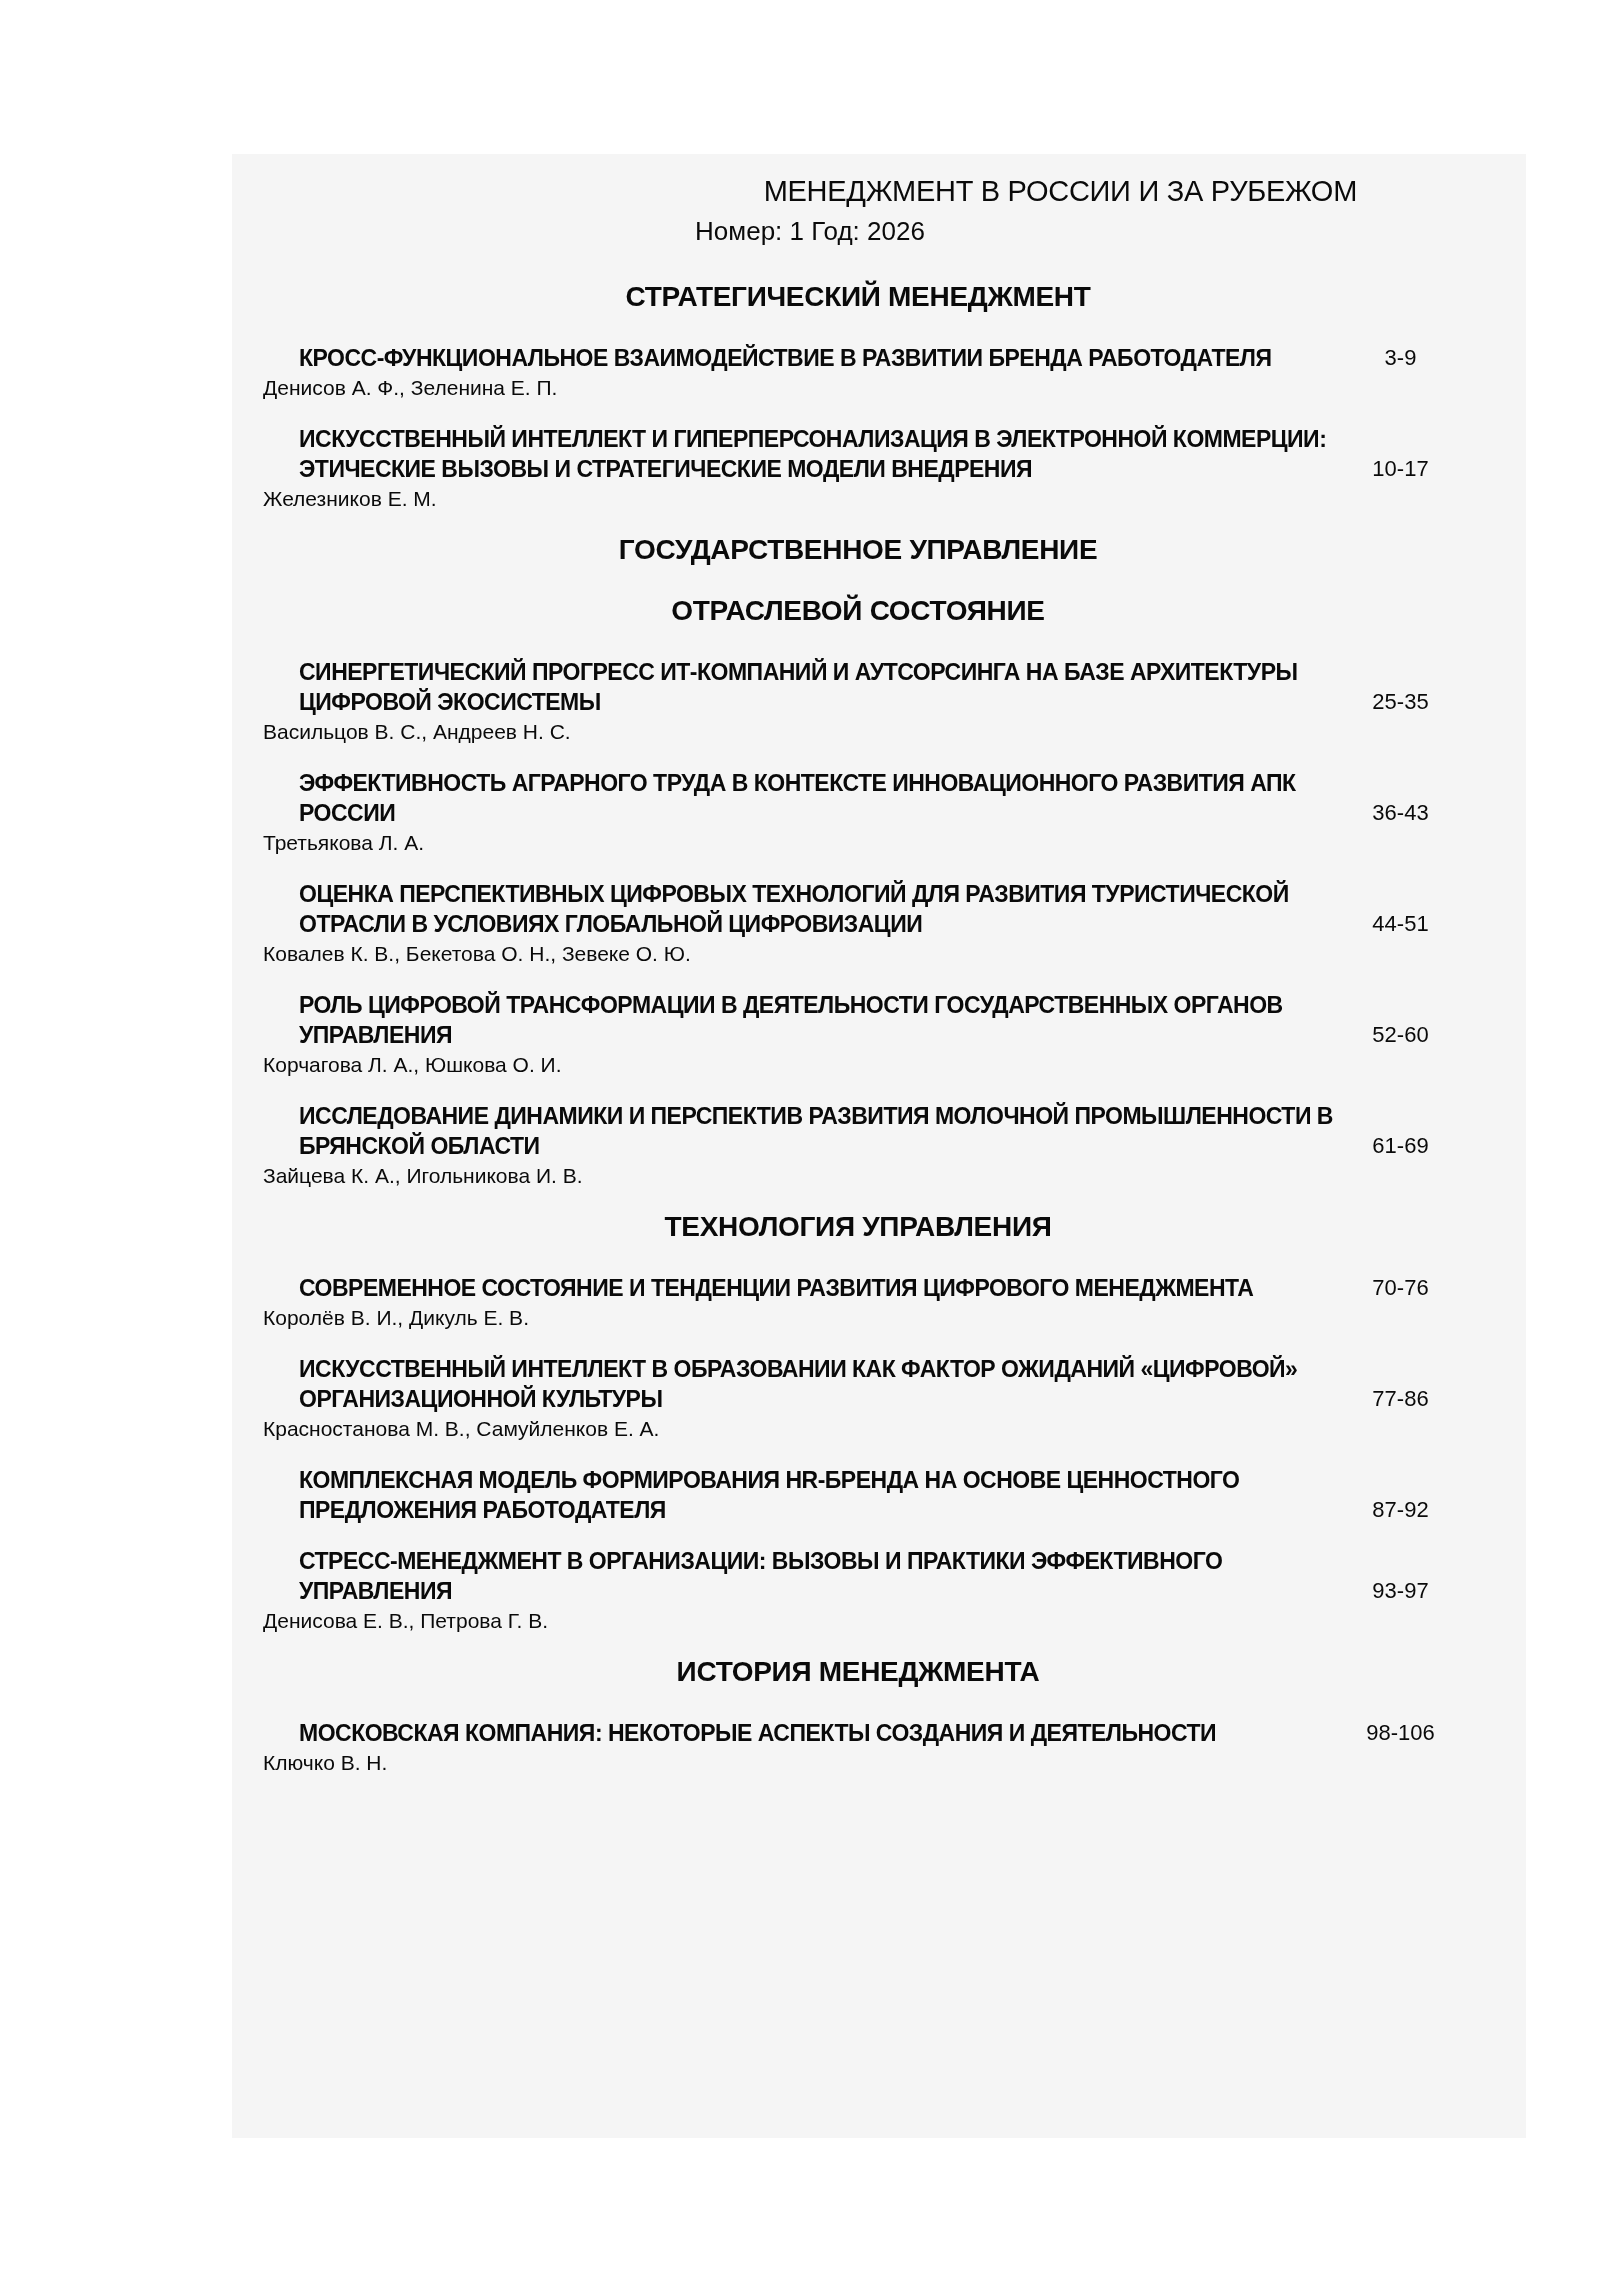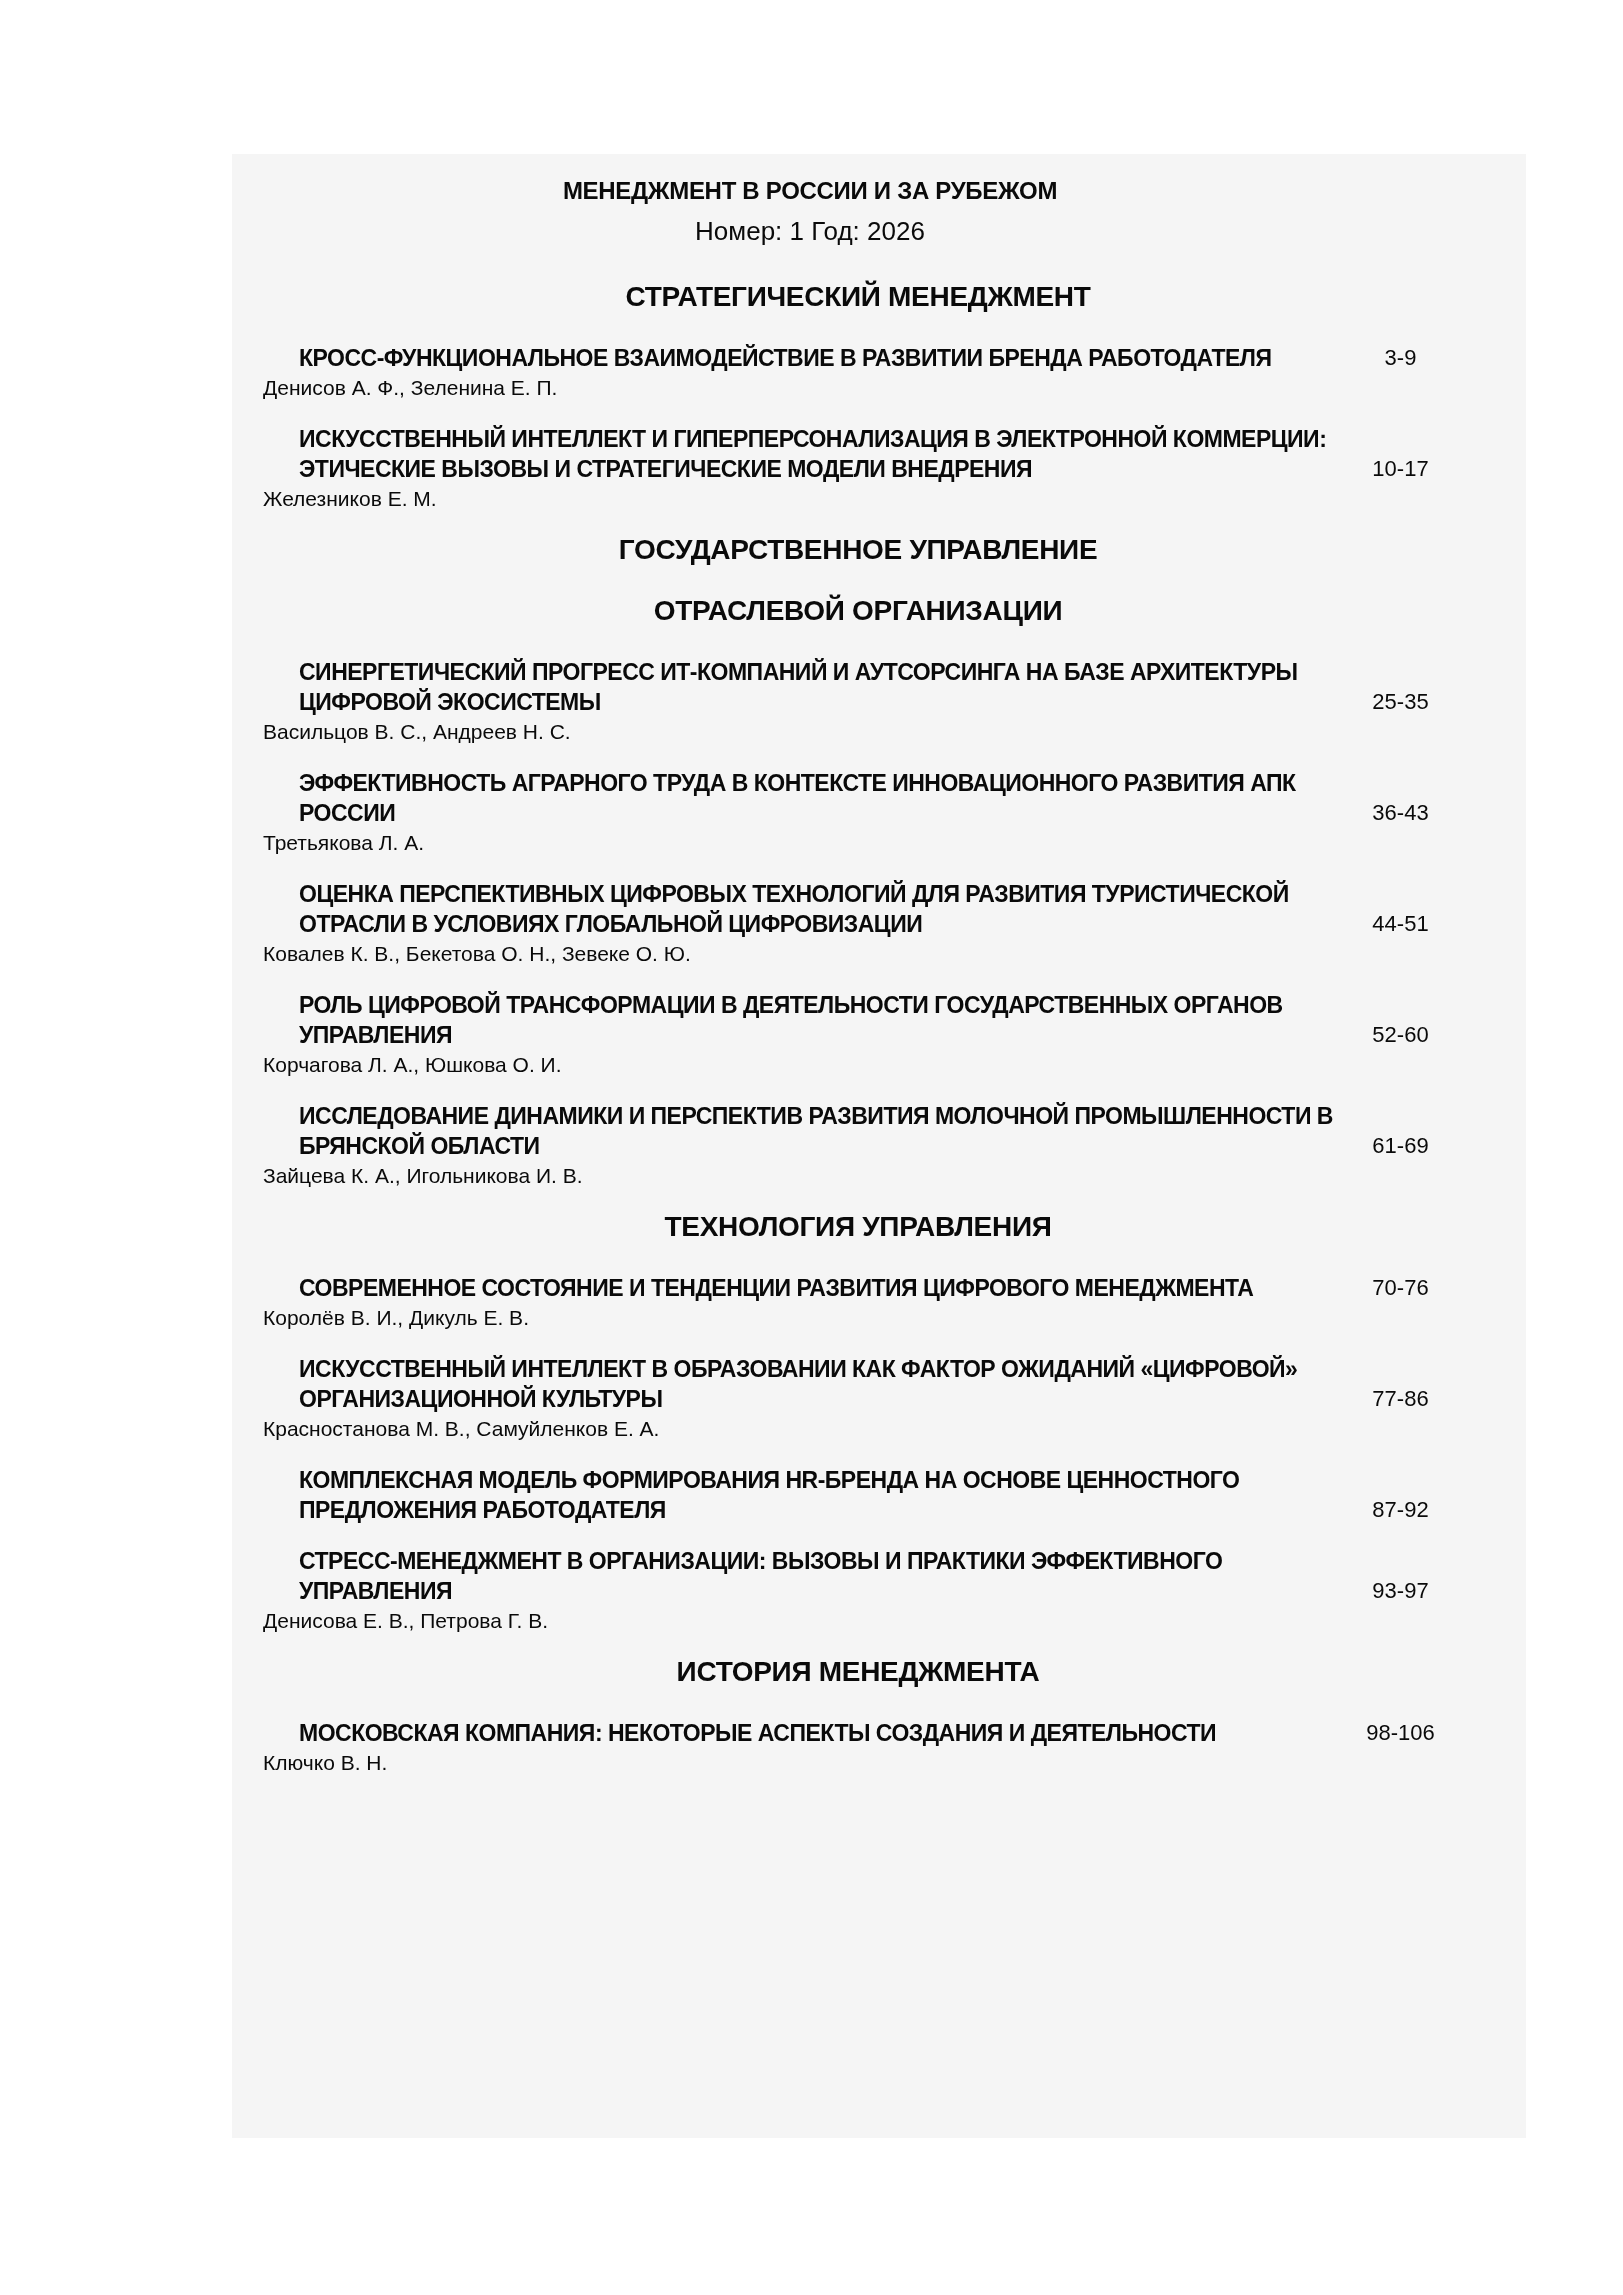--- a/index.html
+++ b/index.html
@@ -22,25 +22,25 @@
     width: 1294px;
     height: 1984px;
     background: #f5f5f5;
     box-sizing: border-box;
     padding: 19.6px 73px 0 31px;
   }
   .doc-header {
     margin-bottom: 34px;
   }
   .journal-title {
-    font-size: 24px;
+    font-size: 29px;
     line-height: 34px;
-    font-weight: bold;
+    font-weight: normal;
     letter-spacing: -0.3px;
-    text-align: center;
+    text-align: right;
     margin: 0 96px 0 0;
   }
   .issue-info {
     font-size: 26px;
     line-height: 34px;
     font-weight: normal;
     text-align: center;
     margin: 6.5px 96px 0 0;
   }
   .section-heading {
@@ -108,21 +108,21 @@
     <div class="article-authors">Железников Е. М.</div>
   </div>
 </section>
 
   <section class="toc-section">
     <h2 class="section-heading">ГОСУДАРСТВЕННОЕ УПРАВЛЕНИЕ</h2>
 
 </section>
 
   <section class="toc-section">
-    <h2 class="section-heading">ОТРАСЛЕВОЙ ОРГАНИЗАЦИИ</h2>
+    <h2 class="section-heading">ОТРАСЛЕВОЙ СОСТОЯНИЕ</h2>
 
   <div class="article">
     <div class="title-row">
       <div class="article-title">СИНЕРГЕТИЧЕСКИЙ ПРОГРЕСС ИТ-КОМПАНИЙ И АУТСОРСИНГА НА БАЗЕ АРХИТЕКТУРЫ ЦИФРОВОЙ ЭКОСИСТЕМЫ</div>
       <div class="article-pages">25-35</div>
     </div>
     <div class="article-authors">Васильцов В. С., Андреев Н. С.</div>
   </div>
 
   <div class="article">

